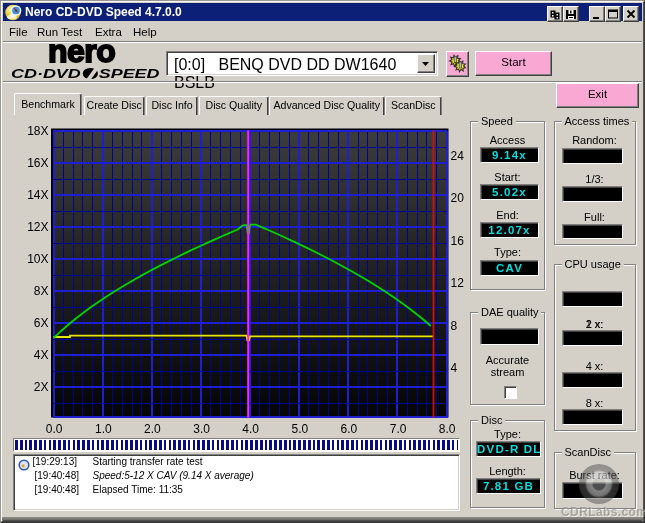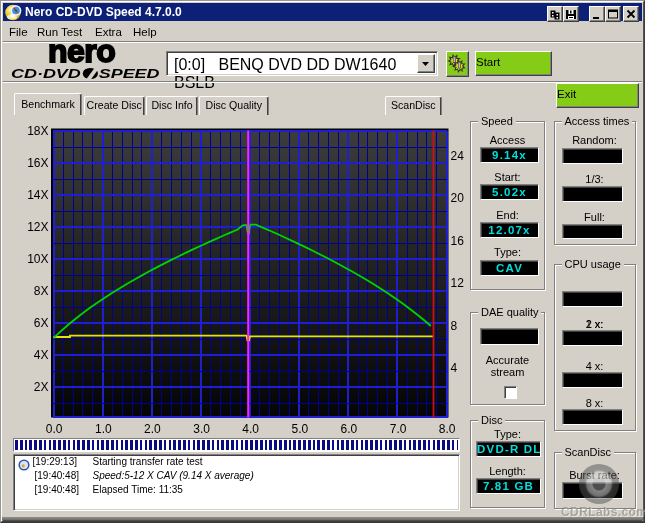--- a/index.html
+++ b/index.html
@@ -17,21 +17,21 @@
 
 .menuitem{top:26px;font-size:11.5px;color:#000;}
 #mensep1{left:3px;top:41px;width:639px;height:1px;background:#808080;}
 #mensep2{left:3px;top:42px;width:639px;height:1px;background:#fff;}
 
 #nero{left:48px;top:33px;font-size:32px;font-weight:bold;color:#000;letter-spacing:-0.5px;-webkit-text-stroke:1.8px #000;}
 #cdspeed{left:11px;top:66px;font-size:13px;font-weight:bold;font-style:italic;color:#000;letter-spacing:0px;transform:scaleX(1.38);transform-origin:left;white-space:nowrap;}
 #combo{left:166px;top:51px;width:270px;height:23px;background:#fff;border-top:1px solid #808080;border-left:1px solid #808080;border-right:1px solid #fff;border-bottom:1px solid #fff;box-shadow:inset 1px 1px 0 #404040, inset -1px -1px 0 #d4d0c8;}
 #combotext{left:7px;top:4px;font-size:16px;color:#000;}
 #comboarrow{right:2px;top:2px;width:16px;height:17px;background:#d4d0c8;border-top:1px solid #fff;border-left:1px solid #fff;border-right:1px solid #404040;border-bottom:1px solid #404040;box-shadow:inset -1px -1px 0 #808080;}
-.btn{background:#84cc16;border-top:1px solid #fff;border-left:1px solid #fff;border-right:1px solid #404040;border-bottom:1px solid #404040;box-shadow:inset -1px -1px 0 #808080;text-align:left;font-size:11.5px;color:#000;}
+.btn{background:#f9a8d4;border-top:1px solid #fff;border-left:1px solid #fff;border-right:1px solid #404040;border-bottom:1px solid #404040;box-shadow:inset -1px -1px 0 #808080;text-align:center;font-size:11.5px;color:#000;}
 #toolsep1{left:3px;top:81px;width:639px;height:1px;background:#808080;}
 #toolsep2{left:3px;top:82px;width:639px;height:1px;background:#fff;}
 
 .tab{white-space:nowrap;background:#d4d0c8;border-top:1px solid #fff;border-left:1px solid #fff;border-right:1px solid #808080;border-top-left-radius:2px;border-top-right-radius:2px;box-shadow:inset -1px 0 0 #404040;font-size:10.6px;text-align:center;color:#000;}
 
 .group{border:1px solid #808080;box-shadow:1px 1px 0 #fff, inset 1px 1px 0 #fff;}
 .gtitle{white-space:nowrap;position:absolute;top:-7px;left:7px;background:#d4d0c8;padding:0 3px;font-size:11px;color:#000;}
 .lbl{position:absolute;font-size:11px;color:#000;text-align:center;}
 .vbox{position:absolute;background:#000;border-top:1px solid #808080;border-left:1px solid #808080;border-right:1px solid #fff;border-bottom:1px solid #fff;box-shadow:inset 1px 1px 0 #404040;color:#00dede;font-weight:bold;font-size:11.5px;text-align:center;letter-spacing:1.2px;white-space:nowrap;}
 
@@ -132,20 +132,21 @@
   </div>
   <div class="abs btn" style="left:475px;top:51px;width:75px;height:23px;line-height:21px;">Start</div>
   <div class="abs btn" style="left:556px;top:51px;width:81px;height:23px;line-height:21px;margin-top:32px;">Exit</div>
   <div class="abs" id="toolsep1"></div>
   <div class="abs" id="toolsep2"></div>
 
   <div class="abs tab" style="left:14px;top:93px;width:66px;height:20.5px;line-height:20px;z-index:2;">Benchmark</div>
   <div class="abs tab" style="left:83.5px;top:96px;width:59.5px;height:17.5px;line-height:16px;">Create Disc</div>
   <div class="abs tab" style="left:146px;top:96px;width:50px;height:17.5px;line-height:16px;">Disc Info</div>
   <div class="abs tab" style="left:198.5px;top:96px;width:68.5px;height:17.5px;line-height:16px;">Disc Quality</div>
+  <div class="abs tab" style="left:269px;top:96px;width:113.5px;height:17.5px;line-height:16px;">Advanced Disc Quality</div>
   <div class="abs tab" style="left:384.5px;top:96px;width:55.5px;height:17.5px;line-height:16px;">ScanDisc</div>
 
   <div class="abs" style="left:0;top:113px;width:465px;height:330px;">
   <svg width="465" height="330" viewBox="0 113 465 330" font-family="Liberation Sans, sans-serif">
     <defs>
       <linearGradient id="plotbg" x1="0" y1="0" x2="0" y2="1">
         <stop offset="0" stop-color="#3c3c3c"></stop>
         <stop offset="1" stop-color="#050505"></stop>
       </linearGradient>
     </defs>

